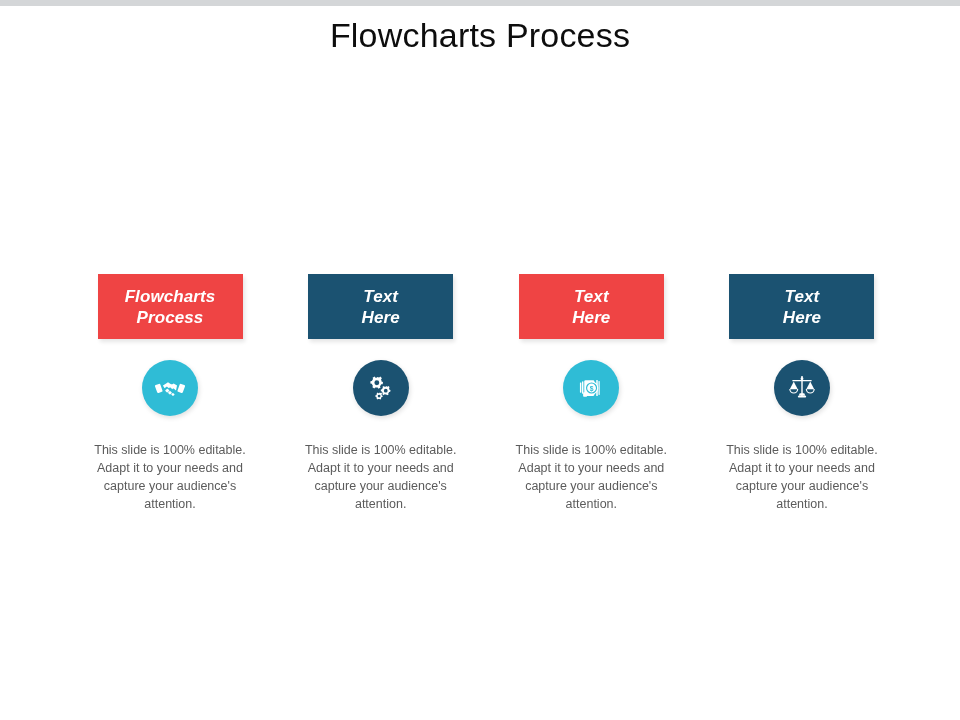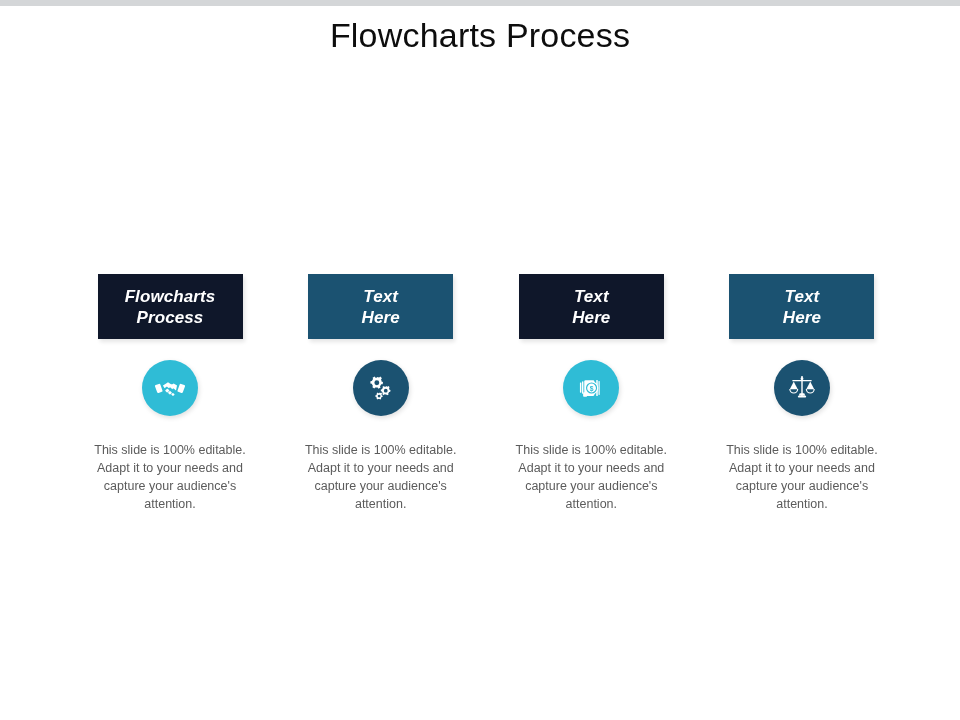--- a/index.html
+++ b/index.html
@@ -62,21 +62,21 @@
 
   .label-box {
     width: 145px;
     height: 65px;
     display: flex;
     flex-direction: column;
     align-items: center;
     justify-content: center;
     box-shadow: 2px 3px 4px rgba(0,0,0,0.10);
   }
-  .label-box.cyan  { background: #0f172a; }
+  .label-box.cyan  { background: #ef4444; }
   .label-box.navy  { background: #1b5271; }
   .label-line {
     color: #ffffff;
     font-style: italic;
     font-weight: bold;
     font-size: 17px;
     line-height: 21px;
     text-align: center;
     letter-spacing: 0.1px;
     white-space: nowrap;

